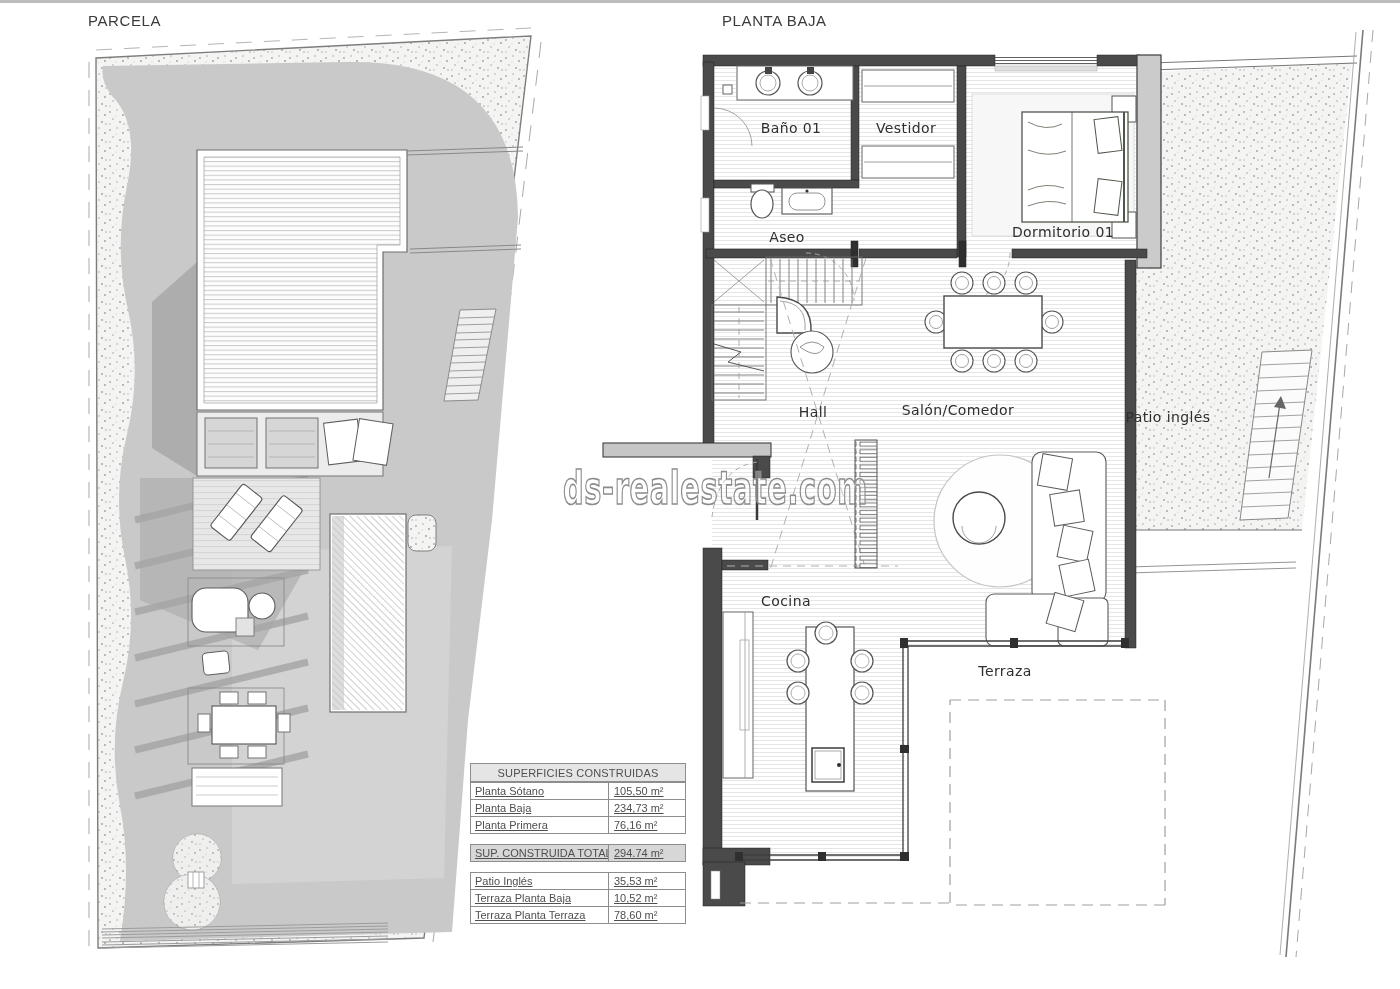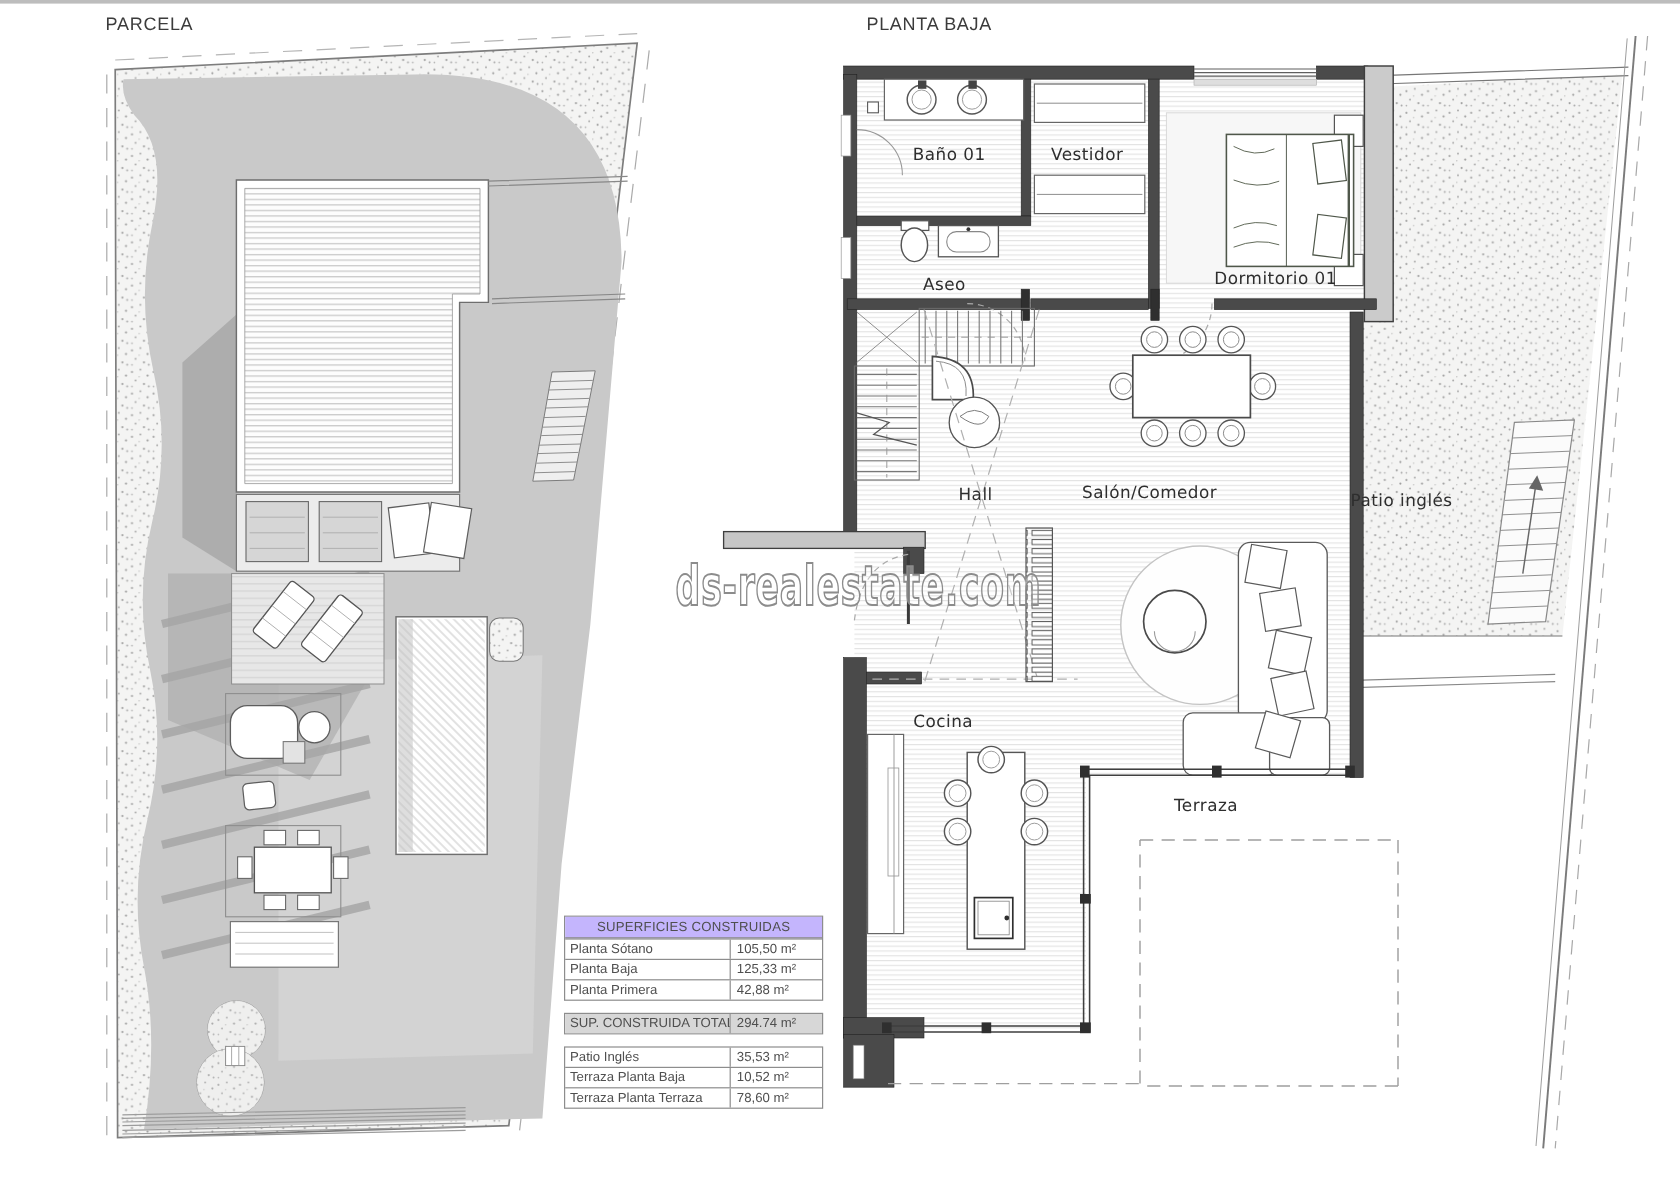--- a/index.html
+++ b/index.html
@@ -7,22 +7,22 @@
        font-family:"Liberation Sans",sans-serif;}
   .top-edge{position:absolute;left:0;top:0;width:1400px;height:3px;background:#9a9a9a;opacity:.65;}
   .plan-title{position:absolute;top:12px;font-size:15px;letter-spacing:.6px;color:#3b3b3b;}
   #title-parcela{left:88px;}
   #title-planta{left:722px;}
   svg.drawing{position:absolute;left:0;top:0;}
   
   .areas{position:absolute;left:470px;top:763px;width:216px;
          font-size:11px;color:#4f4f4f;}
   .tgrp{border:1px solid #8d8d8d;background:#fff;margin-bottom:10px;}
-  .thead{background:#c4b5fd;text-align:center;padding:3px 0 2px;border-bottom:1px solid #8d8d8d;letter-spacing:.2px;}
-  .trow{display:flex;height:16px;line-height:16px;border-top:1px solid #8d8d8d;}
+  .thead{background:#e5e5e5;text-align:center;padding:3px 0 2px;border-bottom:1px solid #8d8d8d;letter-spacing:.2px;}
+  .trow{display:flex;height:16px;line-height:16px;border-top:1px solid #8d8d8d;text-decoration:underline;}
   .tgrp > .trow:first-child{border-top:none;}
   .tlbl{flex:1;padding:0 4px;border-right:1px solid #8d8d8d;white-space:nowrap;overflow:hidden;}
   .tval{width:66px;padding:0 5px;white-space:nowrap;}
   .total .tlbl,.total .tval{background:#d7d7d7;}
   text.room{font-family:"DejaVu Sans",sans-serif;font-size:14px;fill:#2e2e2e;letter-spacing:.4px;}
 </style>
 </head>
 <body>
 
 <div class="top-edge"></div>
@@ -367,25 +367,25 @@
 
 <div class="areas">
   <div class="tgrp">
     <div class="thead">SUPERFICIES CONSTRUIDAS</div>
     <div class="trow">
       <span class="tlbl">Planta Sótano</span>
       <span class="tval">105,50 m²</span>
     </div>
     <div class="trow">
       <span class="tlbl">Planta Baja</span>
-      <span class="tval">125,33 m²</span>
+      <span class="tval">234,73 m²</span>
     </div>
     <div class="trow">
       <span class="tlbl">Planta Primera</span>
-      <span class="tval">42,88 m²</span>
+      <span class="tval">76,16 m²</span>
     </div>
   </div>
   <div class="tgrp">
     <div class="trow total">
       <span class="tlbl">SUP. CONSTRUIDA TOTAL</span>
       <span class="tval">294.74 m²</span>
     </div>
   </div>
   <div class="tgrp">
     <div class="trow">

